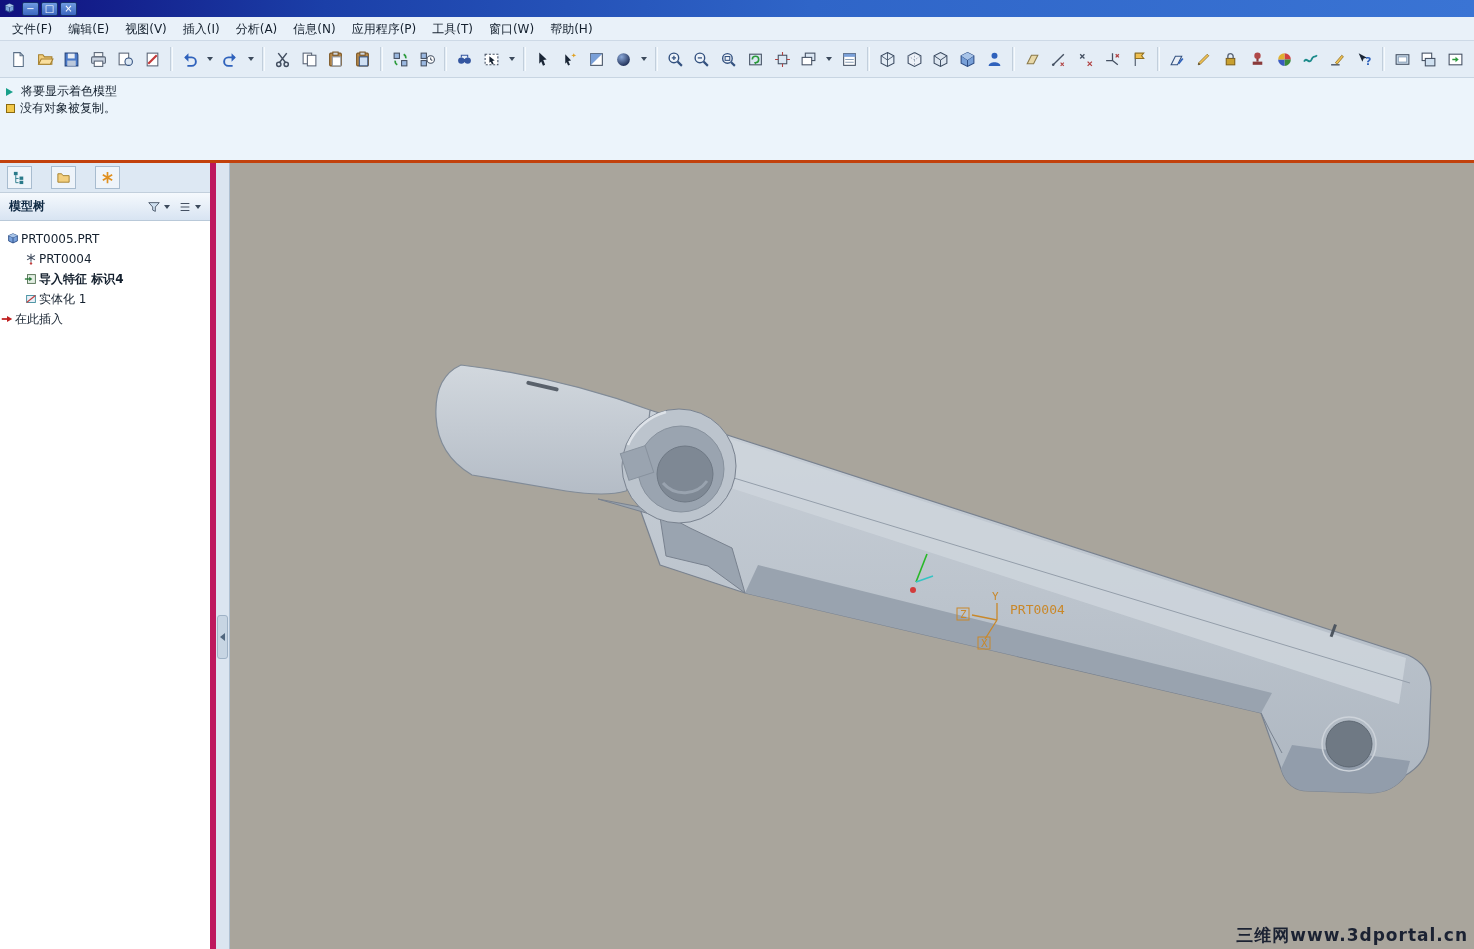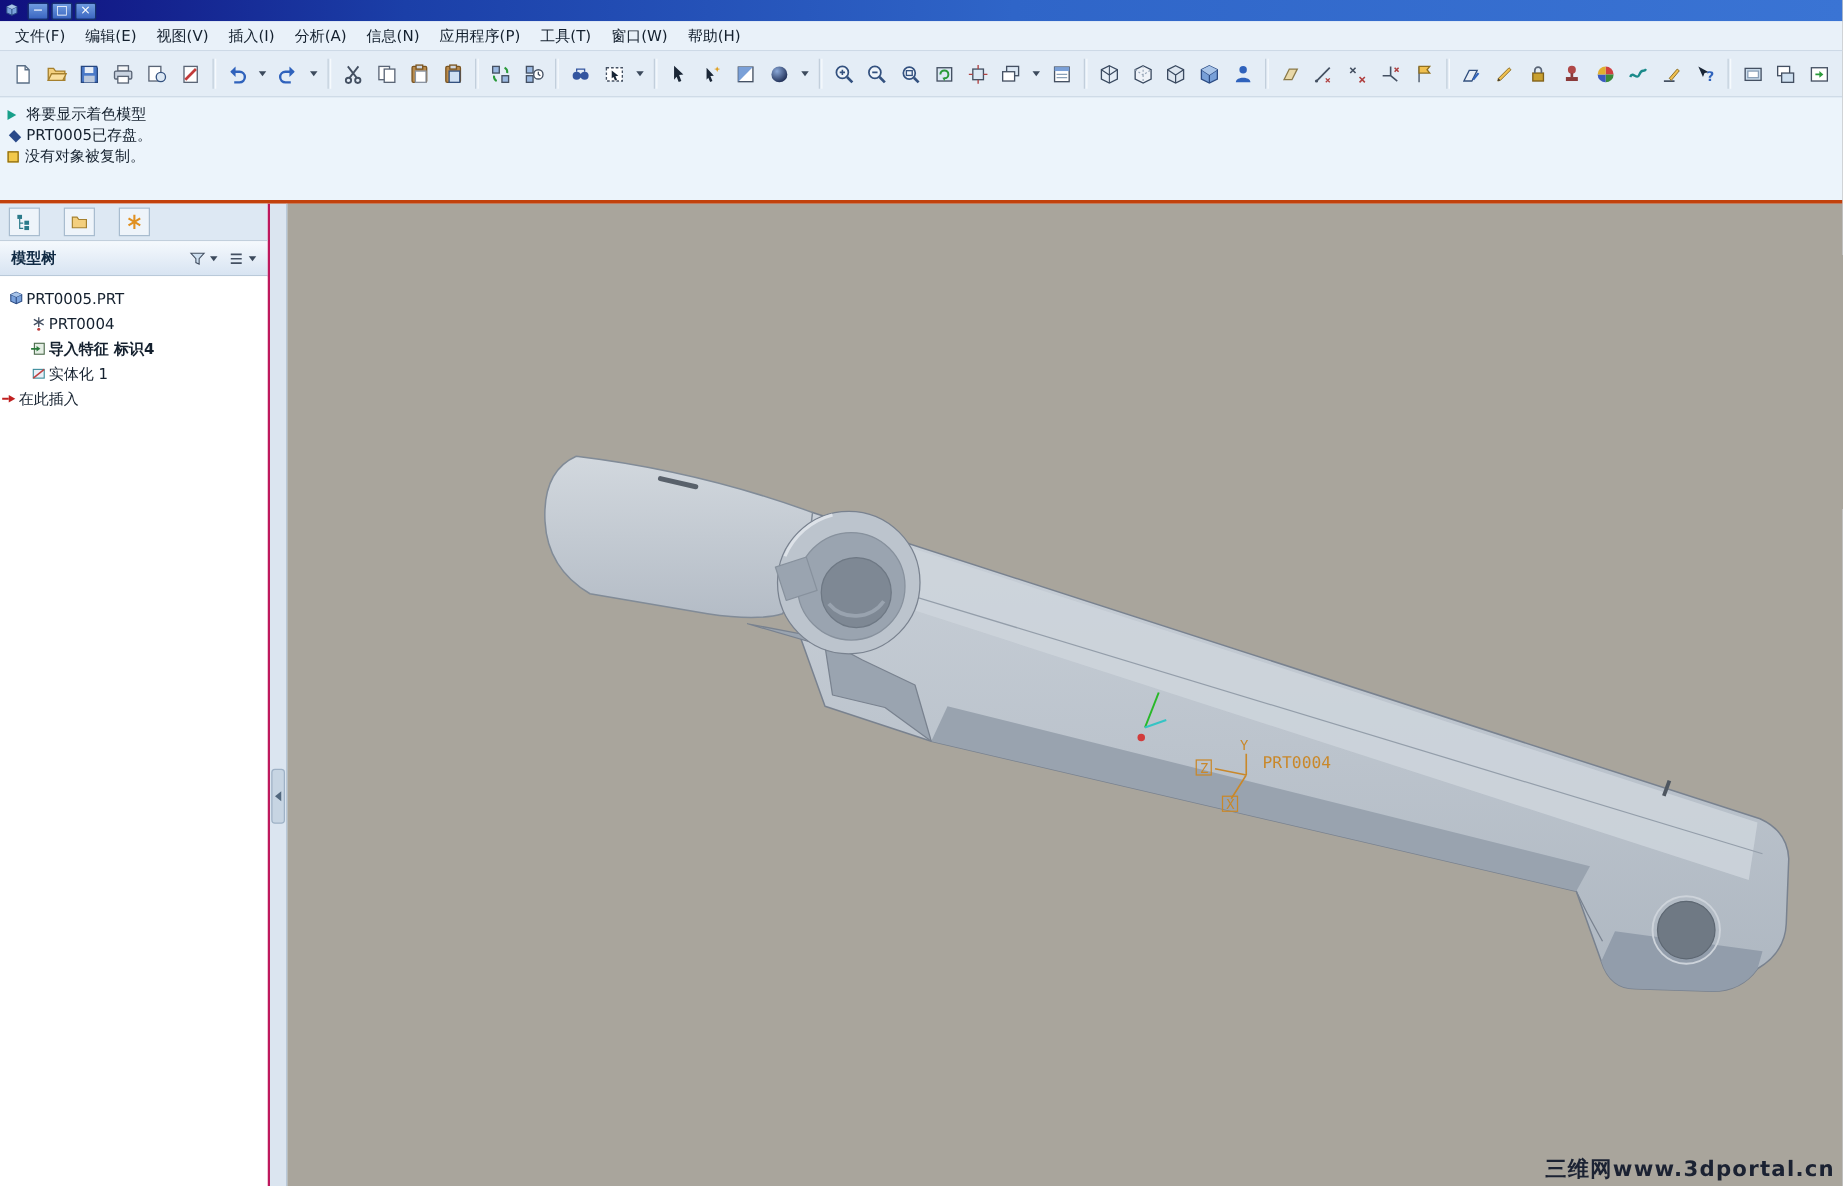--- a/index.html
+++ b/index.html
@@ -22,21 +22,21 @@
 .caret{width:0;height:0;border-left:3.5px solid transparent;border-right:3.5px solid transparent;border-top:4px solid #3c4a5c;display:inline-block}
 
 .messages{height:85px;background:#ecf4fb;padding:5px 6px 0 6px;border-bottom:3px solid #c2410c}
 .msg-row{display:flex;align-items:center;height:17px}
 .mi{display:inline-block;margin-right:5px;flex:0 0 10px}
 .mi-arrow{width:0;height:0;border-top:4px solid transparent;border-bottom:4px solid transparent;border-left:7px solid #18a08a}
 .mi-bullet{width:6px;height:6px;background:#2a4a8a;transform:rotate(45deg);margin-left:2px;flex-basis:8px}
 .mi-info{width:9px;height:9px;background:#f2c84a;border:1px solid #8a6a10;flex-basis:9px}
 
 .main{display:flex;height:786px}
-.left{width:216px;background:#fff;border-right:2px solid #be185d;display:flex;flex-direction:column}
+.left{width:216px;background:#fff;border-right:6px solid #be185d;display:flex;flex-direction:column}
 .tabs{height:30px;background:#dde8f3;display:flex;align-items:center;gap:19px;padding:0 7px;border-bottom:1px solid #c2cfdc}
 .tabbtn{width:25px;height:23px;border:1px solid #a8bccf;background:#eef4fa;display:flex;align-items:center;justify-content:center;cursor:default}
 .tabbtn svg{width:15px;height:15px}
 .tree-header{height:28px;background:linear-gradient(#f5f9fd,#d8e4f2);display:flex;align-items:center;padding:0 9px;border-bottom:1px solid #b9c9d9}
 .tree-title{font-weight:bold;color:#102a44}
 .th-btns{margin-left:auto;display:flex;gap:8px}
 .th-btn{display:flex;align-items:center;gap:3px;cursor:default}
 .th-btn svg{width:14px;height:14px}
 .tree{flex:1;background:#fff;padding-top:8px;overflow:hidden}
 .tree-item{display:flex;align-items:center;height:20px;white-space:nowrap;cursor:default}
@@ -609,24 +609,20 @@
       <svg viewBox="0 0 16 16">
         <use href="#window-extra-icon"></use>
       </svg>
     </div>
   </div>
 
 <div class="messages">
     <div class="msg-row">
       <span class="mi mi-arrow"></span>
       <span>将要显示着色模型</span>
-    </div>
-    <div class="msg-row">
-      <span class="mi mi-bullet"></span>
-      <span>PRT0005已存盘。</span>
     </div>
     <div class="msg-row">
       <span class="mi mi-info"></span>
       <span>没有对象被复制。</span>
     </div>
   </div>
 
 <div class="main">
 
   <div class="left">

